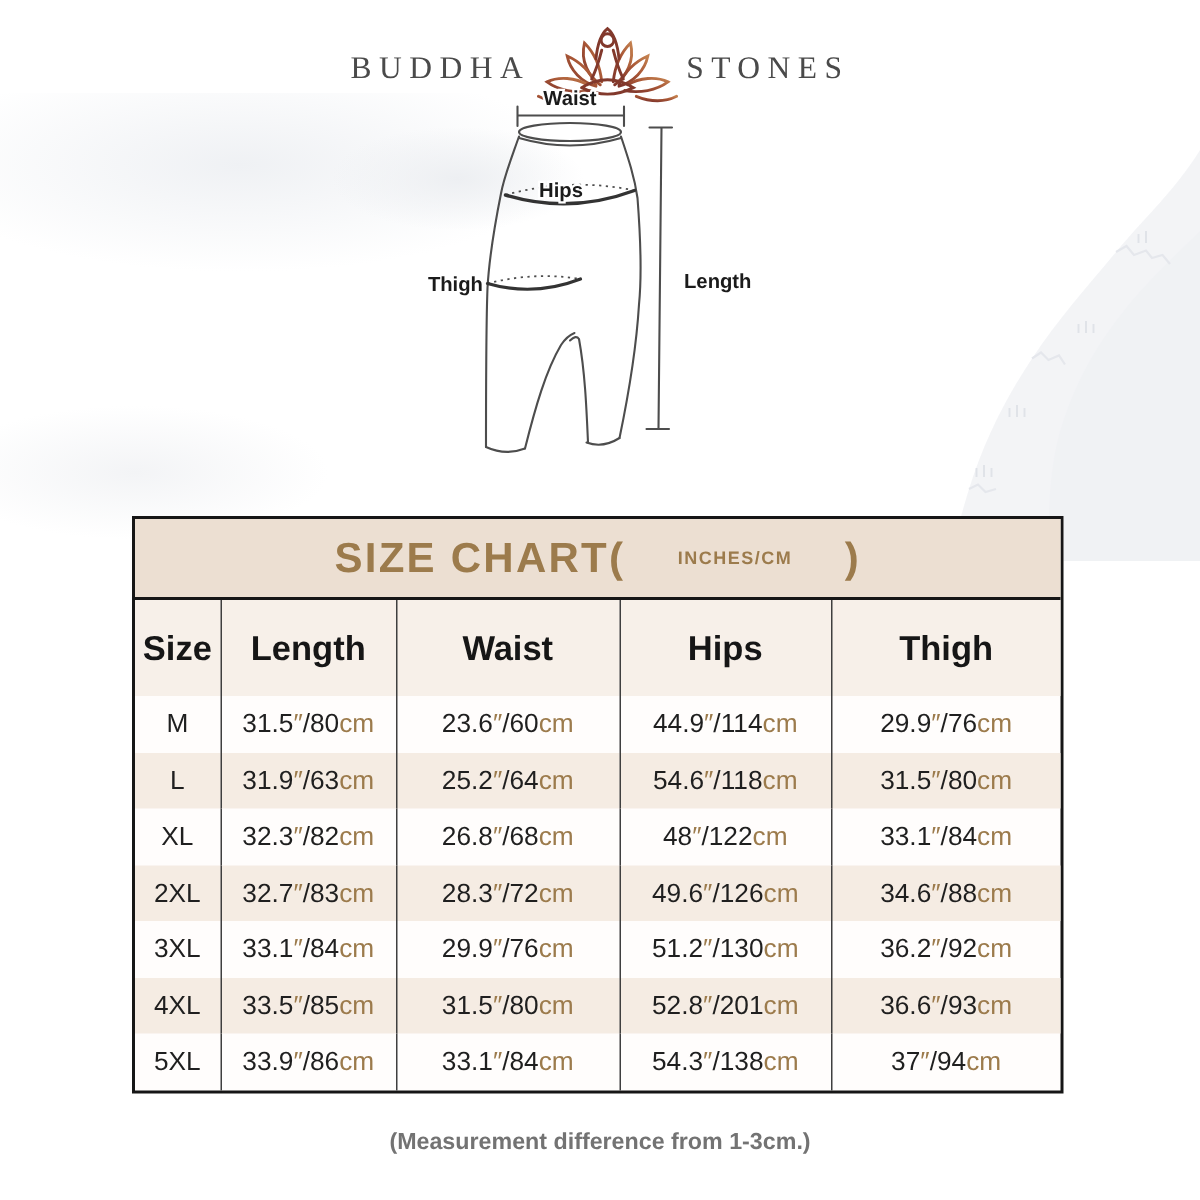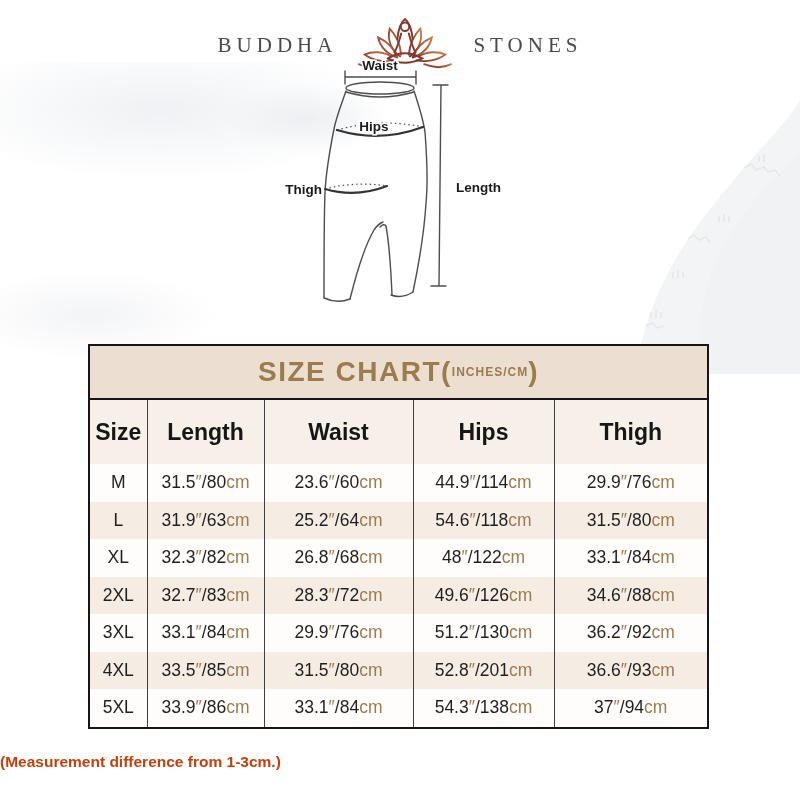--- a/index.html
+++ b/index.html
@@ -11,49 +11,49 @@
   .mist1{left:-60px;top:62px;width:440px;height:120px;
          background:radial-gradient(ellipse at 50% 40%, #eff1f4 0%, rgba(239,241,244,0) 70%);}
   .mist2{left:220px;top:84px;width:170px;height:70px;
          background:radial-gradient(ellipse, #edeff2 0%, rgba(237,239,242,0) 70%);}
   .mist3{left:-40px;top:270px;width:260px;height:90px;
          background:radial-gradient(ellipse, #f3f4f6 0%, rgba(243,244,246,0) 70%);}
   .mountains{position:absolute;right:0;top:92px;width:272px;height:282px;opacity:.8;}
 
   
   .logo{position:absolute;left:0;top:14px;width:800px;display:flex;
-        align-items:center;justify-content:center;gap:20px;}
+        align-items:center;justify-content:center;gap:4px;}
   .logo .word{font-family:"Liberation Serif",serif;font-size:21px;letter-spacing:5px;
         color:#4a4a4a;font-weight:500;}
   .lotus{width:96px;height:62px;}
 
   
   .diagram{position:absolute;left:258px;top:58px;width:285px;height:252px;}
   .diagram text{font-family:"Liberation Sans",sans-serif;font-weight:bold;font-size:13.5px;
         fill:#1b1b1b;paint-order:stroke;stroke:#ffffff;stroke-width:3px;}
 
   
   .chart-box{position:absolute;left:88px;top:344px;width:617px;border:2px solid #161616;
         background:#fffdfc;}
   .chart-title{height:52px;background:#ecdfd2;border-bottom:2px solid #161616;
-        display:flex;align-items:center;justify-content:center;color:#9c7b4c;font-weight:bold;}
+        display:flex;align-items:center;justify-content:center;color:#9c7b4c;font-weight:bold;gap:35px;}
   .chart-title .big{font-size:28px;letter-spacing:1.5px;}
   .chart-title .small{font-size:12px;letter-spacing:1px;}
   table.size-table{width:100%;border-collapse:collapse;table-layout:fixed;}
   table.size-table th{height:62px;background:#f7f0e9;font-size:23px;font-weight:bold;
         color:#161616;}
   table.size-table td{height:37.5px;text-align:center;font-size:17.5px;color:#1f1f1f;
         padding:0;white-space:nowrap;}
   table.size-table th + th, table.size-table td + td{border-left:1px solid #3f3f3f;}
   table.size-table tbody tr.alt{background:#f5ece3;}
   table.size-table td .unit{color:#9c7b4c;}
   td.size-col{font-size:18px;}
 
-  .footer-note{position:absolute;left:0;top:753px;width:800px;text-align:left;
-        font-size:15.5px;font-weight:bold;color:#c2410c;}
+  .footer-note{position:absolute;left:0;top:753px;width:800px;text-align:center;
+        font-size:15.5px;font-weight:bold;color:#737373;}
 </style>
 </head>
 <body>
 
 <div class="stage">
 
   <div class="mist mist1"></div>
   <div class="mist mist2"></div>
   <div class="mist mist3"></div>
   <svg class="mountains" viewBox="0 0 272 282" aria-hidden="true">

